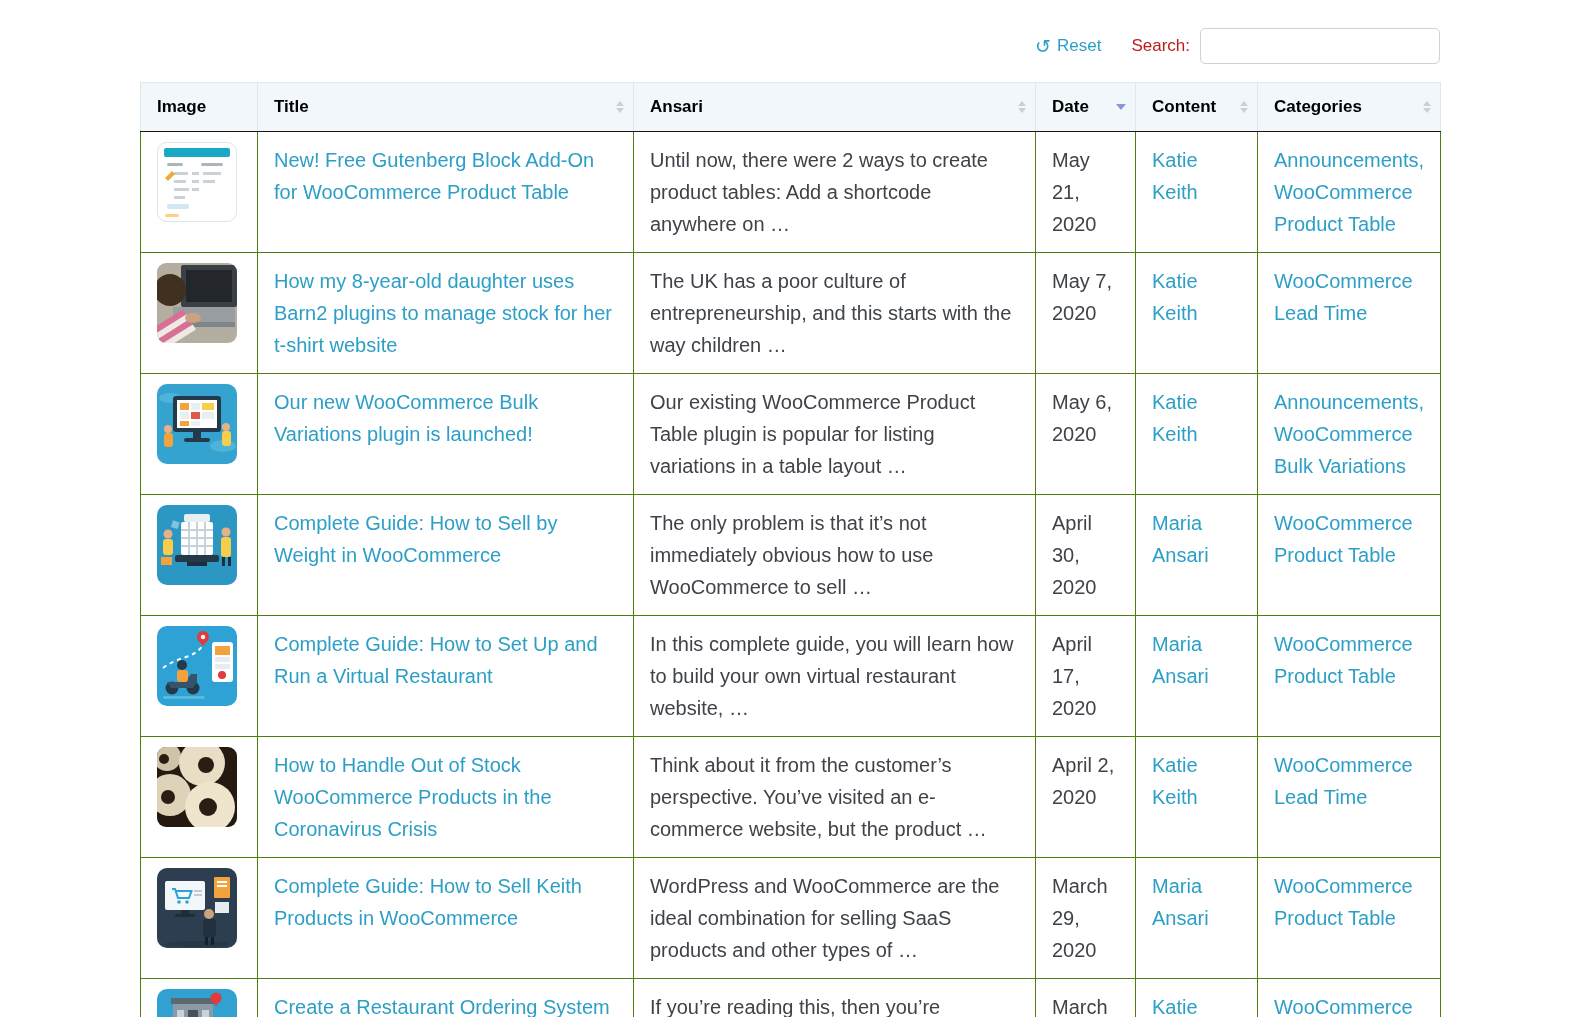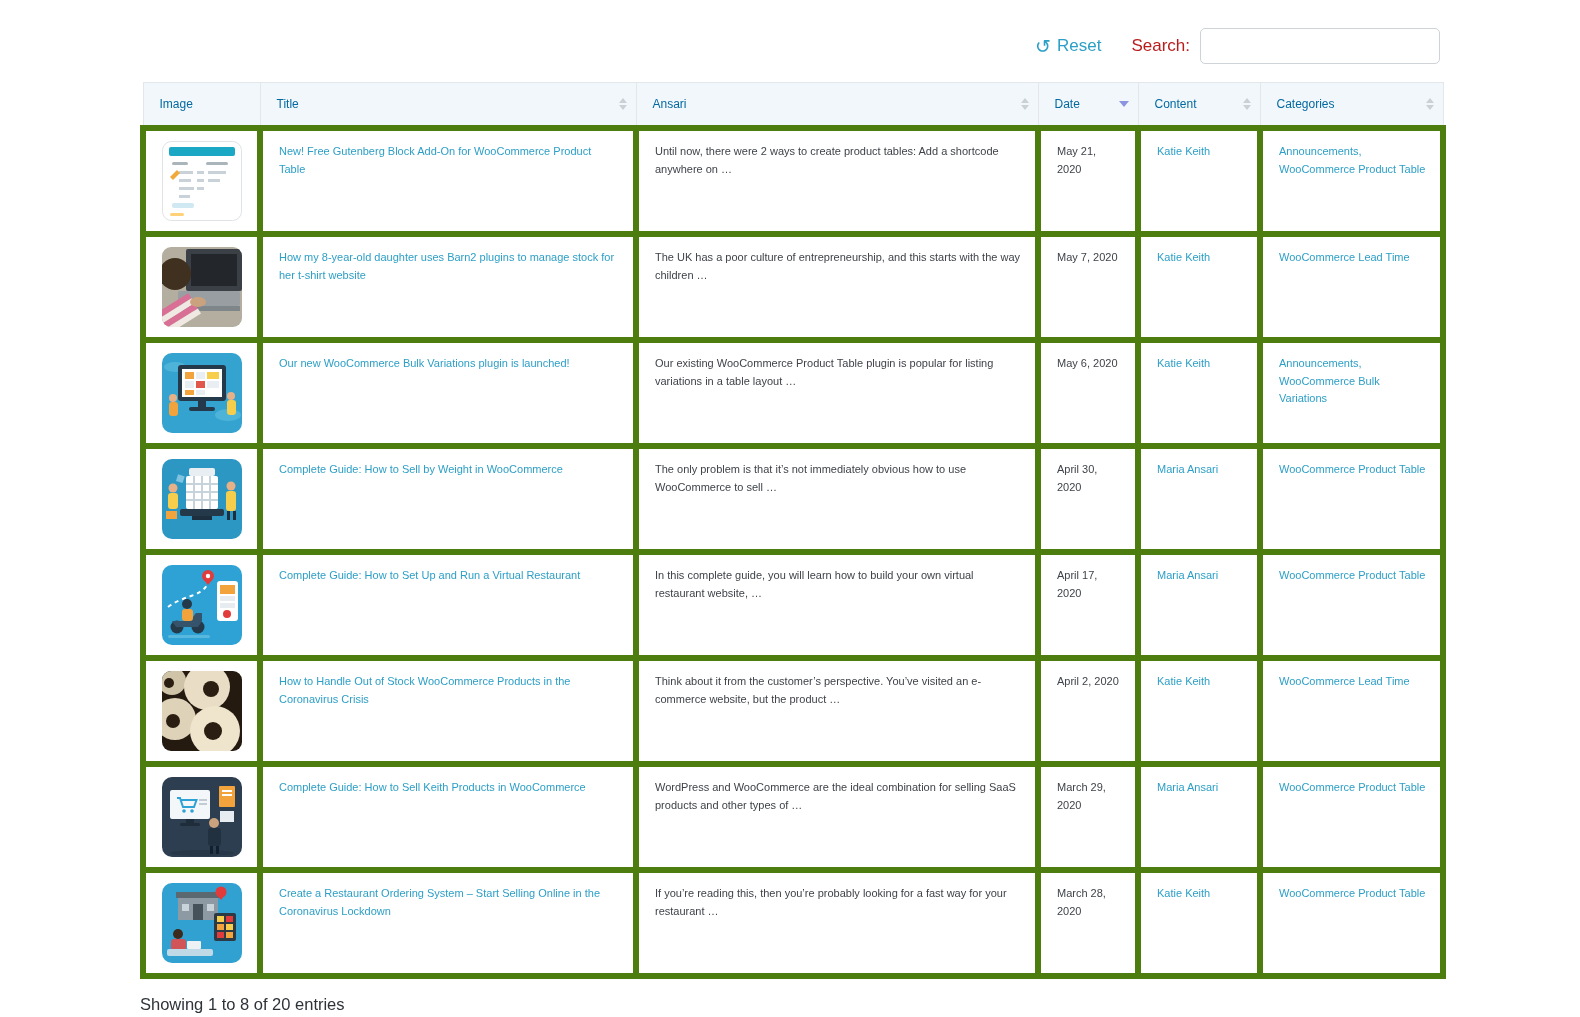--- a/index.html
+++ b/index.html
@@ -25,29 +25,29 @@
   .search-input {
     width: 240px; height: 36px; border: 1px solid #cdd3d7; border-radius: 5px;
     padding: 0 10px; font-size: 15px; font-family: inherit; outline: none;
   }
 
   
   table { width: 100%; border-collapse: collapse; table-layout: fixed; }
   col.c-image { width: 117px; } col.c-title { width: 376px; } col.c-content { width: 402px; }
   col.c-date { width: 100px; } col.c-author { width: 122px; } col.c-cats { width: 183px; }
   th {
-    text-align: left; background: #f2f7fb; color: #0369a1;
-    font-size: 12px; font-weight: normal;
+    text-align: left; background: #f2f7fb; color: #000000;
+    font-size: 17px; font-weight: bold;
     padding: 14px 26px 14px 16px;
     border: 1px solid #e4e7ea; border-bottom: 1px solid #161616;
     position: relative;
   }
   td {
-    border: 6px solid #4d7c0f; vertical-align: top;
-    padding: 12px 14px 12px 16px; font-size: 11px; line-height: 1.6;
+    border: 1px solid #4d7c0f; vertical-align: top;
+    padding: 12px 14px 12px 16px; font-size: 20px; line-height: 1.6;
   }
   td.image-cell { padding: 10px 16px; }
   .thumb, .thumb svg { width: 80px; height: 80px; display: block; }
   a.post-link, a.author-link, a.category-link, .cat-sep {
     color: var(--link, #2d9fc6); text-decoration: none; cursor: pointer;
   }
   .excerpt, .post-date { color: #3f4349; }
 
   
   .sort {

